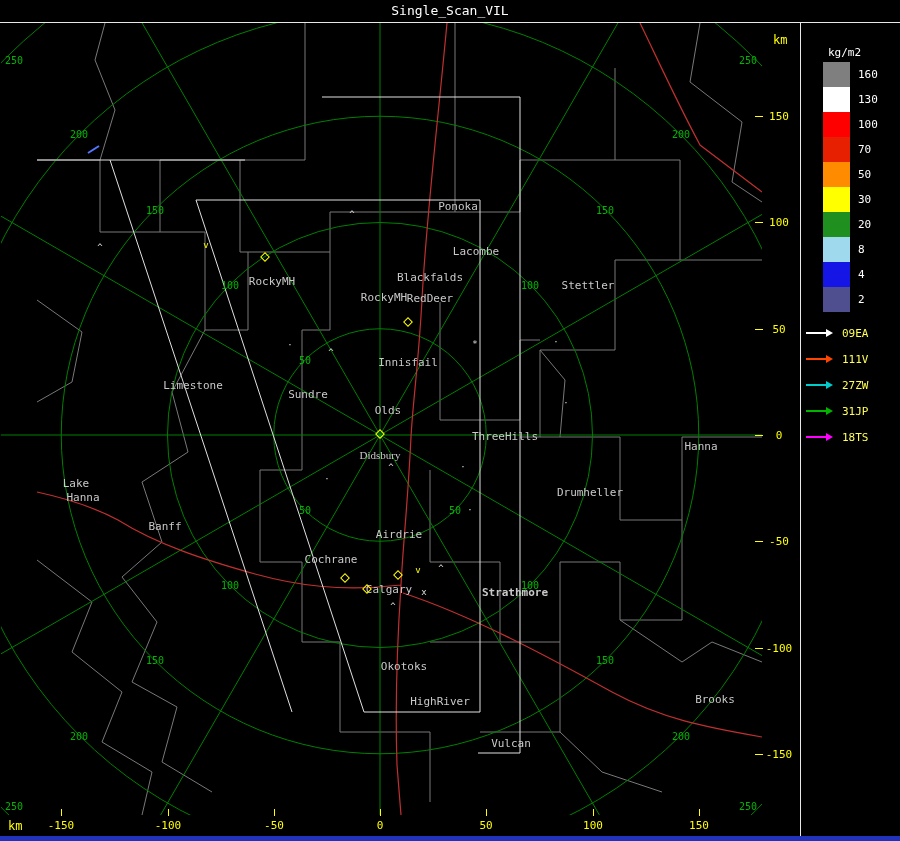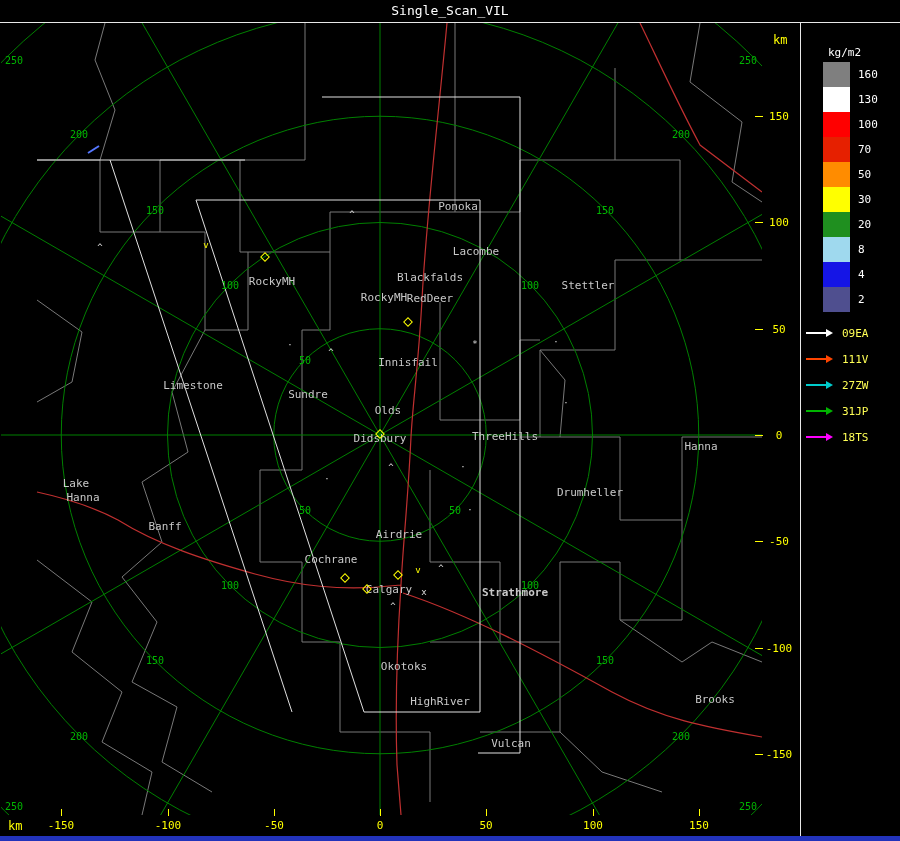--- a/index.html
+++ b/index.html
@@ -120,21 +120,21 @@
       <span class="map-label" style="left: 432px; top: 251px; margin-left: 44px;">Lacombe</span>
       <span class="map-label" style="left: 430px; top: 277px;">Blackfalds</span>
       <span class="map-label" style="left: 384px; top: 297px;">RockyMH</span>
       <span class="map-label" style="left: 430px; top: 298px;">RedDeer</span>
       <span class="map-label" style="left: 588px; top: 285px;">Stettler</span>
       <span class="map-label" style="left: 272px; top: 281px;">RockyMH</span>
       <span class="map-label" style="left: 408px; top: 362px;">Innisfail</span>
       <span class="map-label" style="left: 193px; top: 385px;">Limestone</span>
       <span class="map-label" style="left: 308px; top: 394px;">Sundre</span>
       <span class="map-label" style="left: 388px; top: 410px;">Olds</span>
-      <span class="map-label" style="left: 380px; top: 438px;">Didsbury</span>
+      <span class="map-label" style="left: 380px; top: 455px; font-family: Liberation Serif, serif;">Didsbury</span>
       <span class="map-label" style="left: 505px; top: 436px;">ThreeHills</span>
       <span class="map-label" style="left: 701px; top: 446px;">Hanna</span>
       <span class="map-label" style="left: 590px; top: 492px;">Drumheller</span>
       <span class="map-label" style="left: 76px; top: 483px;">Lake</span>
       <span class="map-label" style="left: 83px; top: 497px;">Hanna</span>
       <span class="map-label" style="left: 165px; top: 526px;">Banff</span>
       <span class="map-label" style="left: 399px; top: 534px;">Airdrie</span>
       <span class="map-label" style="left: 331px; top: 559px;">Cochrane</span>
       <span class="map-label" style="left: 389px; top: 589px;">Calgary</span>
       <span class="map-label" style="left: 515px; top: 592px; font-weight: bold;">Strathmore</span>

